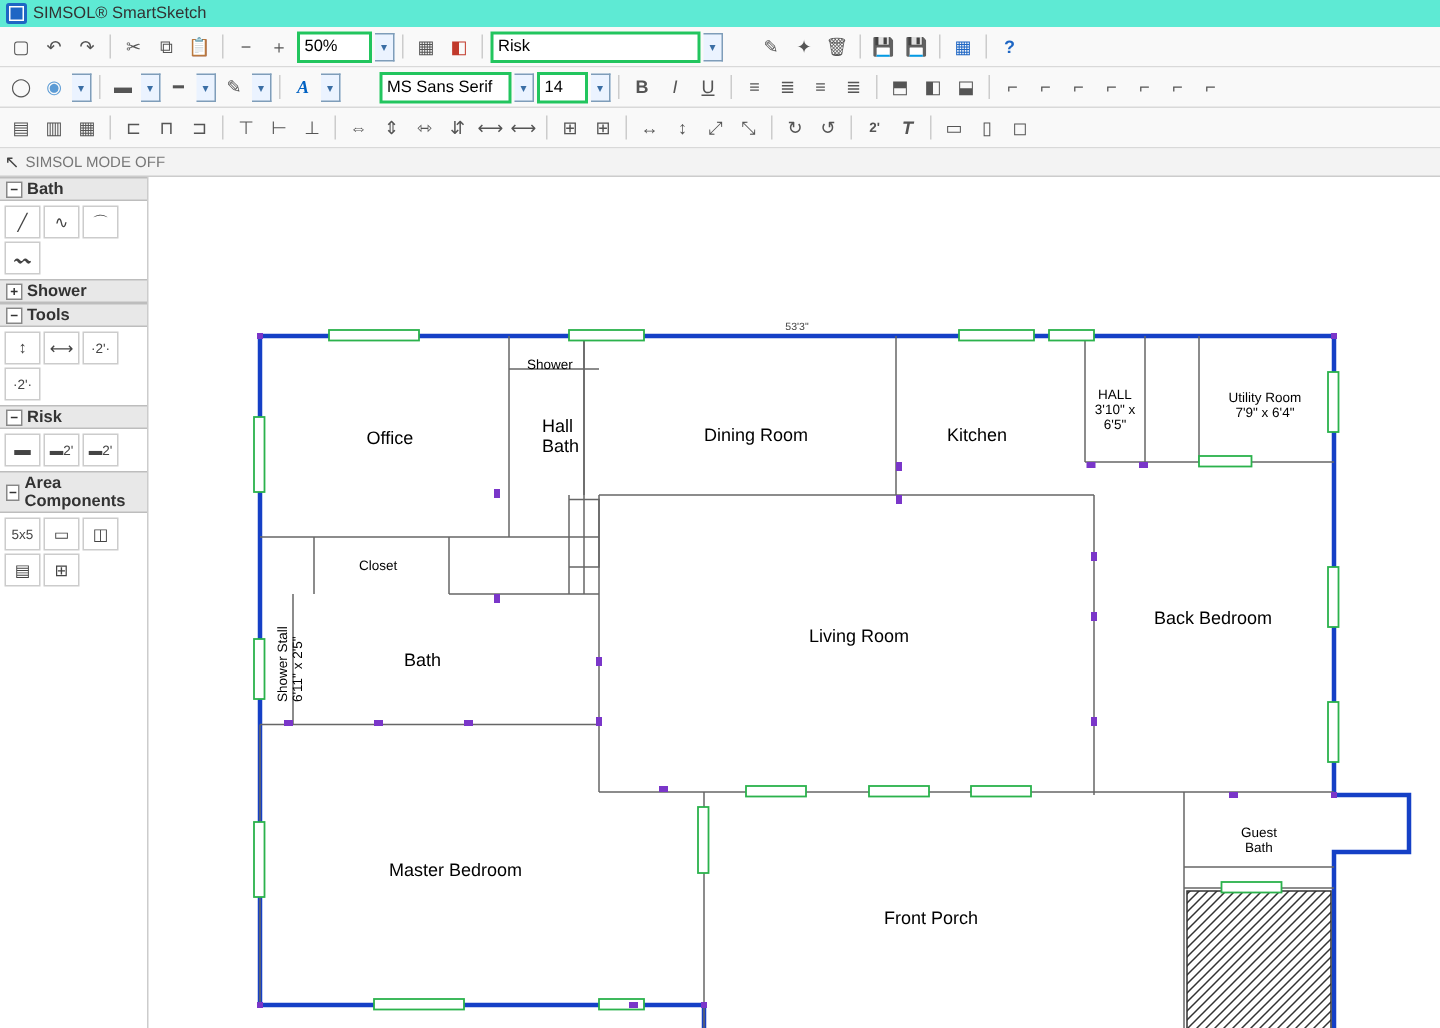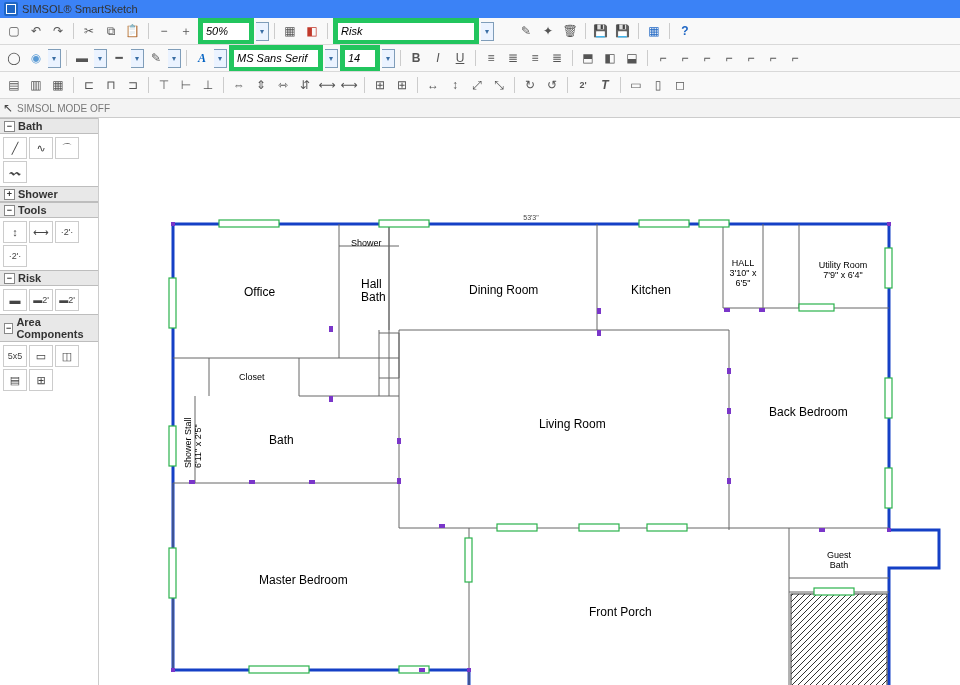--- a/index.html
+++ b/index.html
@@ -1,22 +1,22 @@
 <!DOCTYPE html>
 <html><head>
 <meta charset="utf-8">
 <style>
 html,body{margin:0;padding:0;font-family:"MS Sans Serif","Tahoma",sans-serif;font-size:11px;background:#fff;color:#000;overflow:hidden;}
-.titlebar{height:18px;background:#3b82f6;display:flex;align-items:center;padding:0 4px;color:#333;}
+.titlebar{height:18px;background:#5eead4;display:flex;align-items:center;padding:0 4px;color:#333;}
 .titlebar .icon{width:14px;height:14px;background:#1e66c4;margin-right:4px;border-radius:2px;position:relative;}
 .titlebar .icon:before{content:"";position:absolute;left:2px;top:2px;width:10px;height:10px;border:1px solid #fff;box-sizing:border-box;}
 .toolbar{display:flex;align-items:center;padding:2px 4px;gap:2px;border-bottom:1px solid #d9d9d9;background:#f9f9f9;flex-wrap:nowrap;overflow:hidden;height:22px;}
 .tbtn{width:18px;height:18px;display:flex;align-items:center;justify-content:center;border:1px solid transparent;color:#555;font-size:12px;cursor:pointer;}
 .tsep{width:1px;height:16px;background:#ccc;margin:0 3px;}
-.tfield{height:17px;border:5px solid #22c55e;background:#fff;padding:0 3px;font-size:11px;font-style:italic;}
+.tfield{height:17px;border:2px solid #22c55e;background:#fff;padding:0 3px;font-size:11px;}
 .tdrop{width:12px;height:17px;border:1px solid #7f9db9;border-left:none;background:#ebf3ff;display:flex;align-items:center;justify-content:center;font-size:8px;color:#3a6ea5;cursor:pointer;}
 .layout{display:flex;height:calc(100vh - 18px - 72px - 22px);}
 .leftpanel{width:98px;background:#fff;border-right:1px solid #ccc;overflow:hidden;}
 .repeat{height:18px;border-bottom:1px solid #ccc;display:flex;align-items:center;padding:0 3px;gap:4px;background:#f3f3f3;font-size:10px;color:#777;}
 .cursor-icn{font-size:12px;color:#444;}
 .cathead{background:#e8e8e8;border:1px solid #bdbdbd;border-left:none;border-right:none;padding:1px 4px;font-size:11px;font-weight:bold;color:#333;display:flex;align-items:center;gap:3px;}
 .catbody{padding:3px;display:flex;flex-wrap:wrap;gap:2px;}
 .catbtn{width:22px;height:20px;border:1px solid #ccc;background:#fff;display:flex;align-items:center;justify-content:center;font-size:11px;color:#444;cursor:pointer;}
 .catbtn.sm{font-size:9px;}
 .canvaswrap{flex:1;position:relative;overflow:auto;background:#fff;}
@@ -79,21 +79,21 @@
   <span class="tsep"></span>
   <span class="tbtn">▬</span>
   <span class="tdrop">▾</span>
   <span class="tbtn">━</span>
   <span class="tdrop">▾</span>
   <span class="tbtn">✎</span>
   <span class="tdrop">▾</span>
   <span class="tsep"></span>
   <span class="tbtn" style="color:#0061c2;font-style:italic;font-family:serif;font-weight:bold">A</span>
   <span class="tdrop">▾</span>
-  <input class="tfield" style="width: 78px;" value="MS Sans Serif">
+  <input class="tfield" style="width: 78px; margin-left: 24px;" value="MS Sans Serif">
   <span class="tdrop">▾</span>
   <input class="tfield" style="width: 24px;" value="14">
   <span class="tdrop">▾</span>
   <span class="tsep"></span>
   <span class="tbtn">
       <b>B</b>
     </span>
   <span class="tbtn">
       <i>I</i>
     </span>

